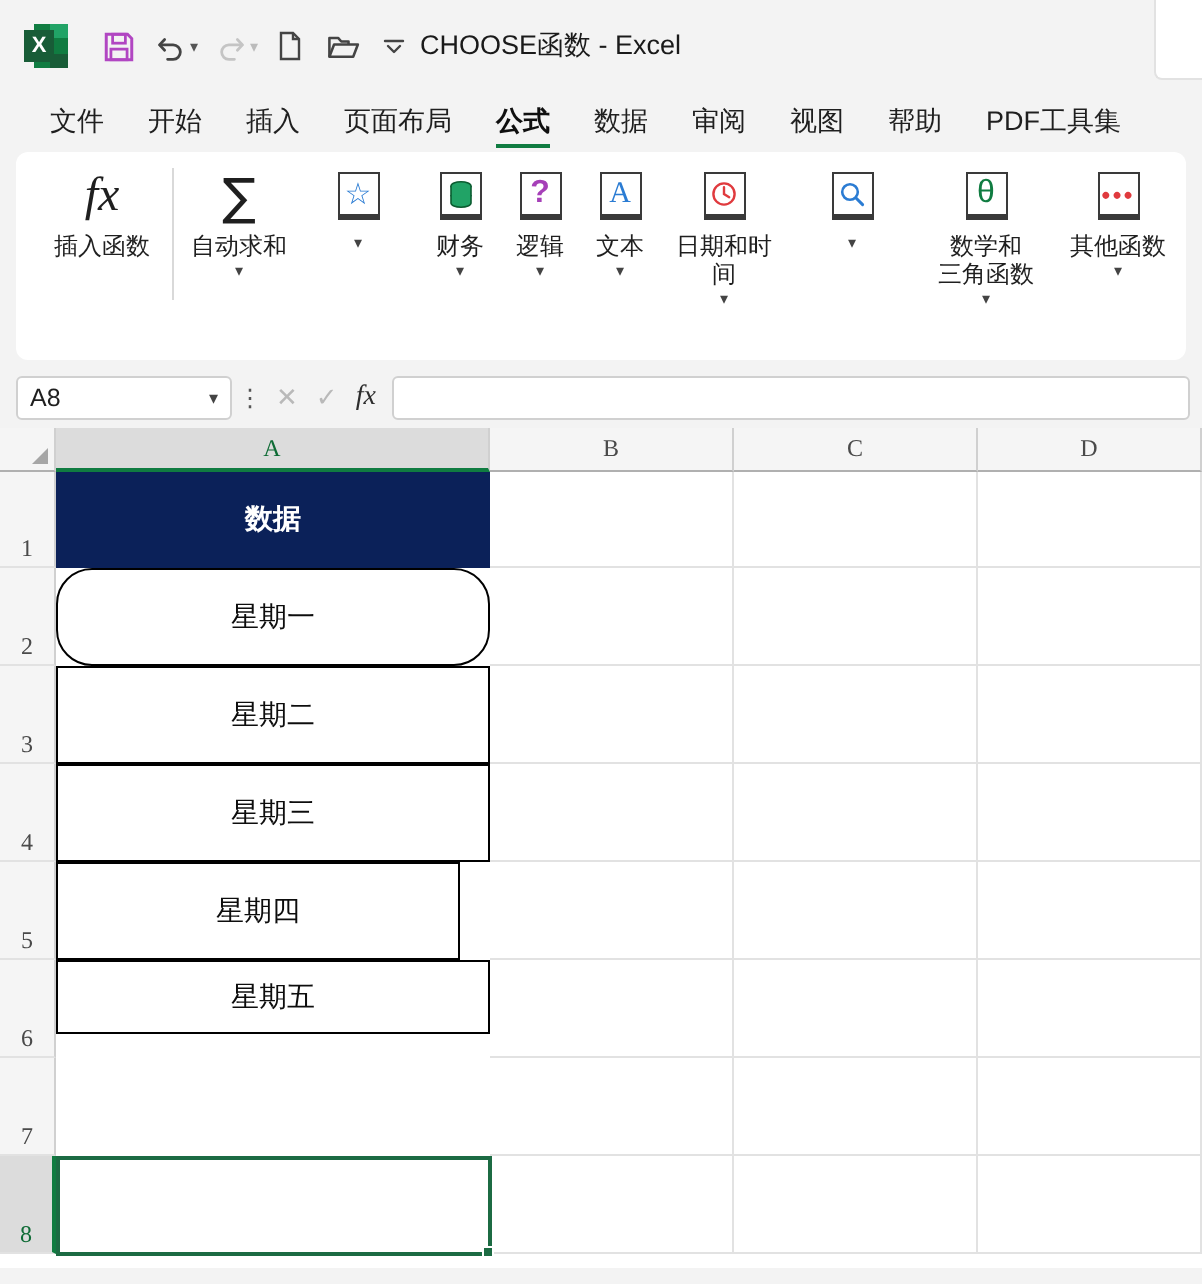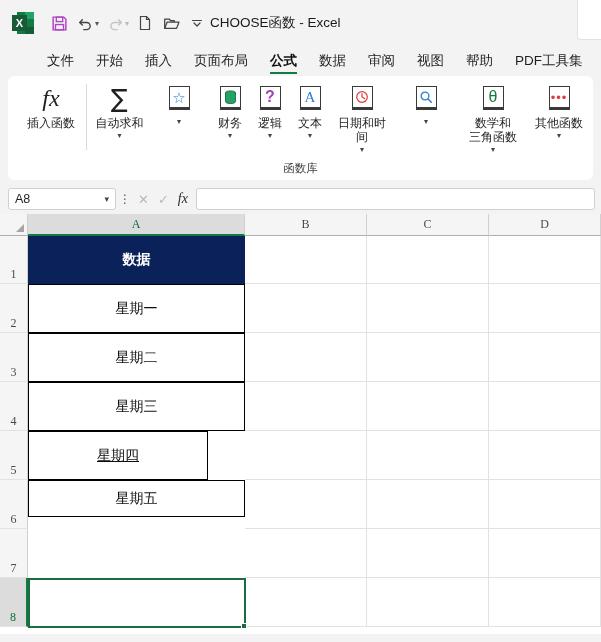--- a/index.html
+++ b/index.html
@@ -72,21 +72,21 @@
     border-bottom: 1px solid #e2e2e2;
     background: #fff;
     border-radius: 0 0 0 4px;
   }
 
   
   .menubar {
     height: 30px;
     display: flex;
     align-items: stretch;
-    padding-left: 36px;
+    padding-left: 14px;
     background: #f3f3f3;
   }
   .menu-item {
     padding: 0 11px;
     display: flex; align-items: center;
     font-size: 13.5px; color: #1f1f1f;
     cursor: default;
     position: relative;
   }
   .menu-item.active { font-weight: bold; color: #0f0f0f; }
@@ -463,21 +463,20 @@
     <div class="rb-btn" style="width:62px;">
       <div class="rb-icon">
         <div class="bookicon">
             <span style="color:#E03A3E;font-size:13px;letter-spacing:1px;line-height:1;">•••</span>
           </div>
       </div>
       <div class="rb-label">其他函数</div>
       <div class="rb-caret">▾</div>
     </div>
 
-    <div class="group-label">函数库</div>
   </div>
 </div>
 
 <div class="formulabar">
   <div class="namebox">
     <span class="nb-val">A8</span>
     <span class="nb-caret">▾</span>
   </div>
   <div class="fb-dots">⋮</div>
   <div class="fb-icons">
@@ -525,23 +524,23 @@
   <div class="gcell" style="left:367px;top:266px;width:122px;height:49px;"></div>
   <div class="gcell" style="left:489px;top:266px;width:112px;height:49px;"></div>
   <div class="gcell" style="left:245px;top:315px;width:122px;height:49px;"></div>
   <div class="gcell" style="left:367px;top:315px;width:122px;height:49px;"></div>
   <div class="gcell" style="left:489px;top:315px;width:112px;height:49px;"></div>
   <div class="gcell" style="left:245px;top:364px;width:122px;height:49px;"></div>
   <div class="gcell" style="left:367px;top:364px;width:122px;height:49px;"></div>
   <div class="gcell" style="left:489px;top:364px;width:112px;height:49px;"></div>
 
   <div class="dcell hdr" style="left:28px;top:22px;width:217px;height:48px;">数据</div>
-  <div class="dcell body" style="left:28px;top:70px;width:217px;height:49px;">星期一</div>
+  <div class="dcell body" style="left:28px;top:70px;width:217px;height:49px;border-radius:18px;">星期一</div>
   <div class="dcell body" style="left:28px;top:119px;width:217px;height:49px;">星期二</div>
   <div class="dcell body" style="left:28px;top:168px;width:217px;height:49px;">星期三</div>
-  <div class="dcell body" style="left:28px;top:217px;width:180px;height:49px;text-decoration:underline;">星期四</div>
+  <div class="dcell body" style="left:28px;top:217px;width:202px;height:49px;">星期四</div>
   <div class="dcell body" style="left:28px;top:266px;width:217px;height:37px;">星期五</div>
   <div class="dcell" style="left:28px;top:364px;width:217px;height:49px;background:#fff;"></div>
 
   <div class="selbox" style="left:28px;top:364px;width:218px;height:50px;"></div>
   <div class="fillhandle" style="left:241px;top:409px;"></div>
 
 </div>
 
 </body></html>

